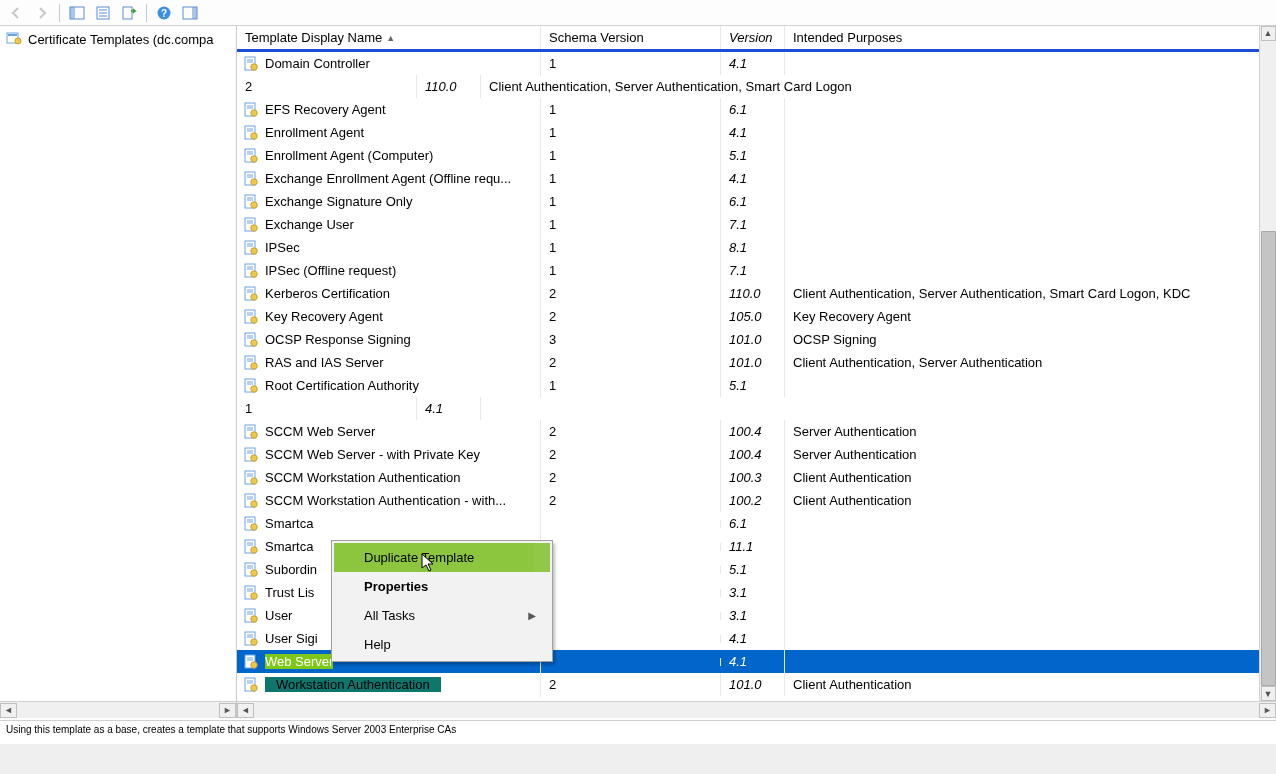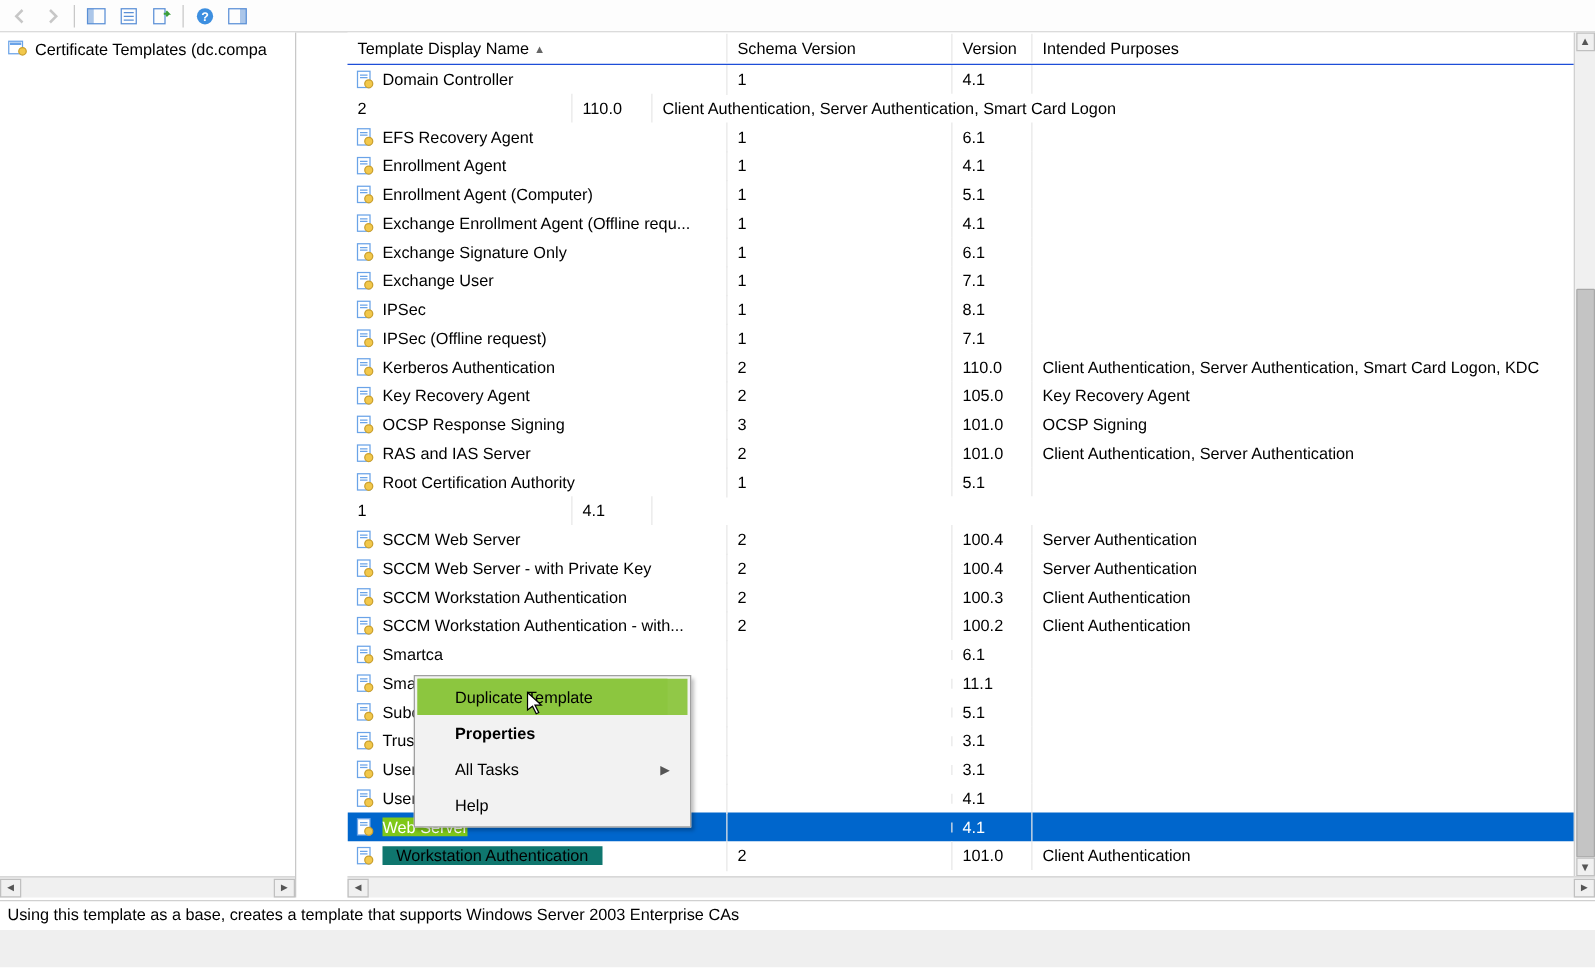--- a/index.html
+++ b/index.html
@@ -38,21 +38,20 @@
     background: #c8c8c8;
     margin: 0 3px;
   }
   .toolbar svg { width:16px; height:16px; }
   .toolbar .arrow-dis svg { opacity: .45; }
   
   .main-split {
     position: absolute;
     top: 26px; left:0; right:0; bottom:56px;
     display:flex;
-    gap:41px;
   }
   .tree-pane {
     width: 237px;
     border-right: 1px solid #c8c8c8;
     background:#fff;
     position:relative;
   }
   .tree-item {
     display:flex;
     align-items:center;
@@ -80,35 +79,35 @@
   }
   
   .list-pane {
     flex:1;
     position:relative;
     display:flex;
     flex-direction:column;
   }
   .list-header {
     display:flex;
-    border-bottom:1px solid #1d4ed8;
+    border-bottom:3px solid #1d4ed8;
     background:#fff;
     height:26px;
     align-items:center;
     flex-shrink:0;
   }
   .col {
     padding:4px 8px;
     border-right:1px solid #e8e8e8;
     white-space:nowrap; overflow:hidden; text-overflow:ellipsis;
     display:flex; align-items:center;
   }
   .col-name { width:304px; }
   .col-schema { width:180px; }
-  .col-version { width:64px; text-align:center;}
+  .col-version { width:64px; text-align:center;font-style:italic;}
   .col-purposes { flex:1; border-right:none;}
   .list-header .col { color:#000; }
   .list-header .sort-ind { font-size:9px; margin-left:4px; color:#666; }
   .list-body {
     flex:1;
     overflow:hidden;
     position:relative;
   }
   .row {
     display:flex;
@@ -172,21 +171,21 @@
   .cm-item .lbl { position:relative; z-index:2; }
   .cm-item.bold .lbl { font-weight:bold; }
   .cm-subarrow { font-size:10px; color:#555; }
   
   .status-bar {
     position:absolute; left:0; right:0; bottom:30px;
     height:24px;
     border-top:1px solid #d0d0d0;
     background:#fff;
     padding:3px 6px;
-    font-size:13px;
+    font-size:10px;
   }
   .bottom-strip {
     position:absolute; left:0; right:0; bottom:0;
     height:30px;
     background:#efefef;
   }
   
   .cursor {
     position:absolute;
     left:421px; top:553px;
@@ -407,21 +406,21 @@
           <div class="col col-purposes"></div>
         </div>
         <div class="row">
           <div class="col col-name">
             <svg class="cert-icon" viewBox="0 0 16 16">
               <rect class="paper" x="2" y="1" width="10" height="13" fill="#fff" stroke="#6aa3e8"></rect>
               <line x1="4" y1="4" x2="10" y2="4" stroke="#6aa3e8"></line>
               <line x1="4" y1="6" x2="10" y2="6" stroke="#6aa3e8"></line>
               <circle cx="11" cy="11" r="3.2" fill="#f2c84b" stroke="#caa030"></circle>
             </svg>
-            <span>Kerberos Authentication</span>
+            <span>Kerberos Certification</span>
           </div>
           <div class="col col-schema">2</div>
           <div class="col col-version">110.0</div>
           <div class="col col-purposes">Client Authentication, Server Authentication, Smart Card Logon, KDC</div>
         </div>
         <div class="row">
           <div class="col col-name">
             <svg class="cert-icon" viewBox="0 0 16 16">
               <rect class="paper" x="2" y="1" width="10" height="13" fill="#fff" stroke="#6aa3e8"></rect>
               <line x1="4" y1="4" x2="10" y2="4" stroke="#6aa3e8"></line>

